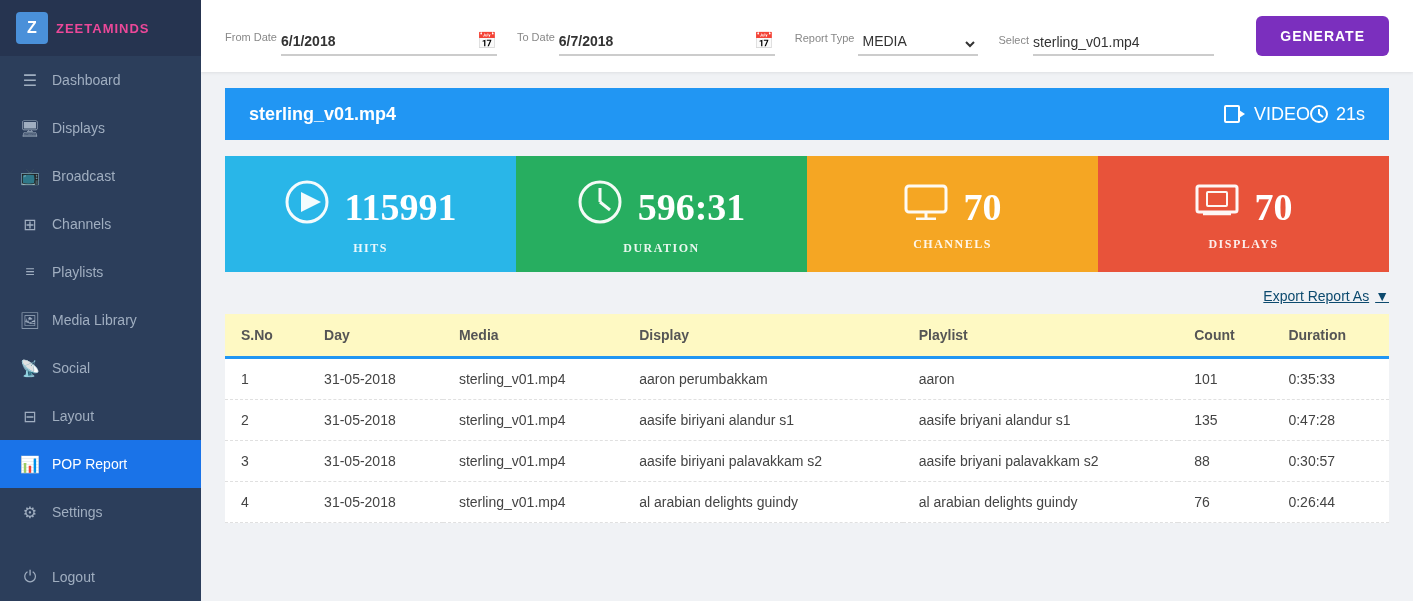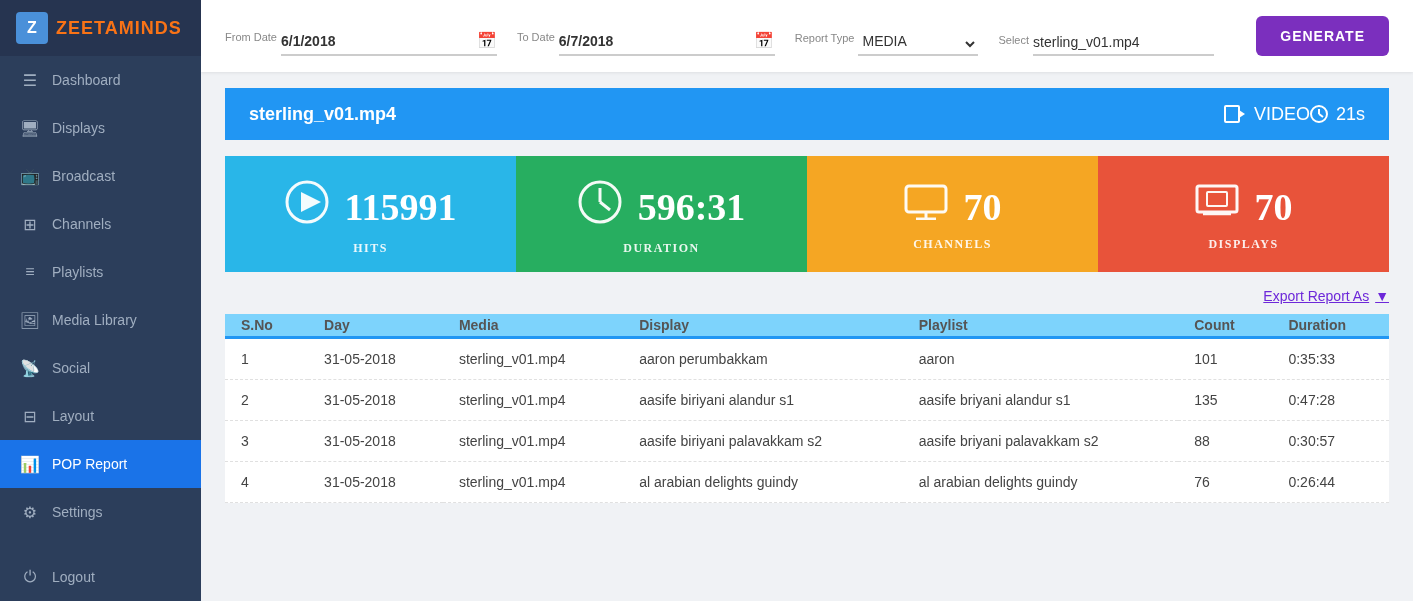--- a/index.html
+++ b/index.html
@@ -29,22 +29,22 @@
       border-radius: 4px;
       display: flex;
       align-items: center;
       justify-content: center;
       margin-right: 8px;
       color: white;
       font-weight: bold;
       font-size: 16px;
     }
     .logo-text {
-      color: #f97316;
-      font-size: 18px;
+      color: #ec4899;
+      font-size: 13px;
       font-weight: 600;
       letter-spacing: 1px;
     }
     .sidebar-nav {
       flex: 1;
       overflow-y: auto;
     }
     .sidebar-item {
       display: flex;
       align-items: center;
@@ -241,45 +241,45 @@
 
     
     .export-row {
       display: flex;
       justify-content: flex-end;
       margin-bottom: 10px;
     }
     .export-btn {
       background: transparent;
       border: none;
-      color: #6d28d9;
+      color: #0c4a6e;
       font-size: 14px;
       cursor: pointer;
       display: flex;
       align-items: flex-start;
       gap: 6px;
       text-decoration: underline;
     }
 
     
     .report-table {
       width: 100%;
       border-collapse: collapse;
       background: white;
     }
     .report-table thead tr {
       border-bottom: 3px solid #2196f3;
     }
     .report-table th {
       text-align: left;
-      padding: 3px 16px;
+      padding: 13px 16px;
       font-size: 14px;
       color: #555;
       font-weight: 600;
-      background: #7dd3fc;
+      background: #fef9c3;
     }
     .report-table td {
       padding: 12px 16px;
       font-size: 14px;
       color: #444;
       border-bottom: 1px dashed #e0e0e0;
     }
   </style>
 </head>
 <body>

